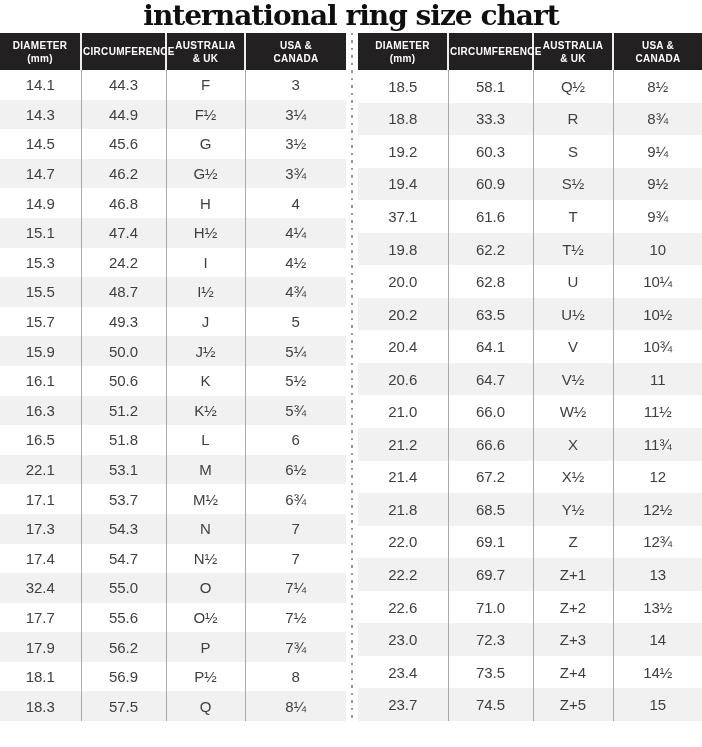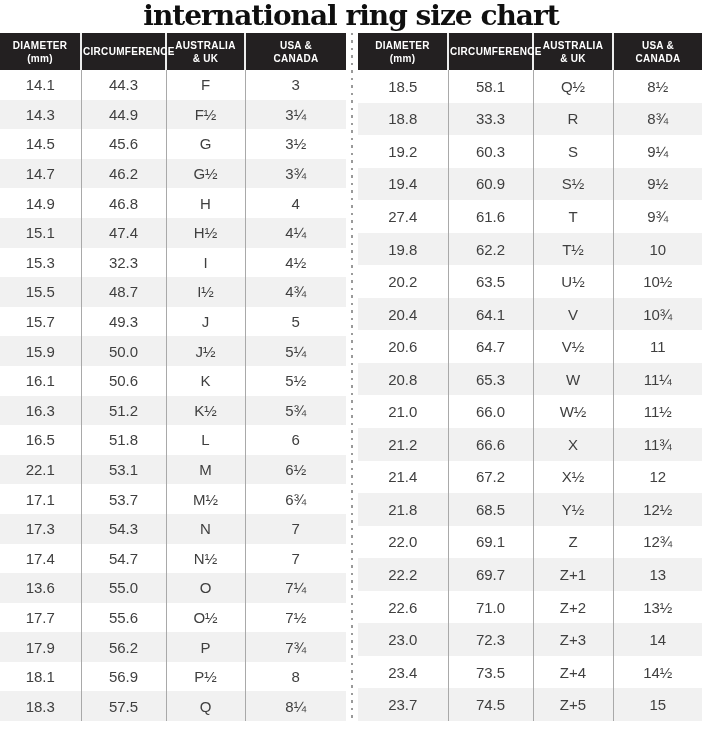--- a/index.html
+++ b/index.html
@@ -132,21 +132,21 @@
             <td>4</td>
           </tr>
           <tr>
             <td>15.1</td>
             <td>47.4</td>
             <td>H½</td>
             <td>4¼</td>
           </tr>
           <tr>
             <td>15.3</td>
-            <td>32.3</td>
+            <td>24.2</td>
             <td>I</td>
             <td>4½</td>
           </tr>
           <tr>
             <td>15.5</td>
             <td>48.7</td>
             <td>I½</td>
             <td>4¾</td>
           </tr>
           <tr>
@@ -197,21 +197,21 @@
             <td>N</td>
             <td>7</td>
           </tr>
           <tr>
             <td>17.4</td>
             <td>54.7</td>
             <td>N½</td>
             <td>7</td>
           </tr>
           <tr>
-            <td>13.6</td>
+            <td>32.4</td>
             <td>55.0</td>
             <td>O</td>
             <td>7¼</td>
           </tr>
           <tr>
             <td>17.7</td>
             <td>55.6</td>
             <td>O½</td>
             <td>7½</td>
           </tr>
@@ -277,56 +277,56 @@
             <td>S</td>
             <td>9¼</td>
           </tr>
           <tr>
             <td>19.4</td>
             <td>60.9</td>
             <td>S½</td>
             <td>9½</td>
           </tr>
           <tr>
-            <td>27.4</td>
+            <td>37.1</td>
             <td>61.6</td>
             <td>T</td>
             <td>9¾</td>
           </tr>
           <tr>
             <td>19.8</td>
             <td>62.2</td>
             <td>T½</td>
             <td>10</td>
           </tr>
           <tr>
+            <td>20.0</td>
+            <td>62.8</td>
+            <td>U</td>
+            <td>10¼</td>
+          </tr>
+          <tr>
             <td>20.2</td>
             <td>63.5</td>
             <td>U½</td>
             <td>10½</td>
           </tr>
           <tr>
             <td>20.4</td>
             <td>64.1</td>
             <td>V</td>
             <td>10¾</td>
           </tr>
           <tr>
             <td>20.6</td>
             <td>64.7</td>
             <td>V½</td>
             <td>11</td>
           </tr>
           <tr>
-            <td>20.8</td>
-            <td>65.3</td>
-            <td>W</td>
-            <td>11¼</td>
-          </tr>
-          <tr>
             <td>21.0</td>
             <td>66.0</td>
             <td>W½</td>
             <td>11½</td>
           </tr>
           <tr>
             <td>21.2</td>
             <td>66.6</td>
             <td>X</td>
             <td>11¾</td>

